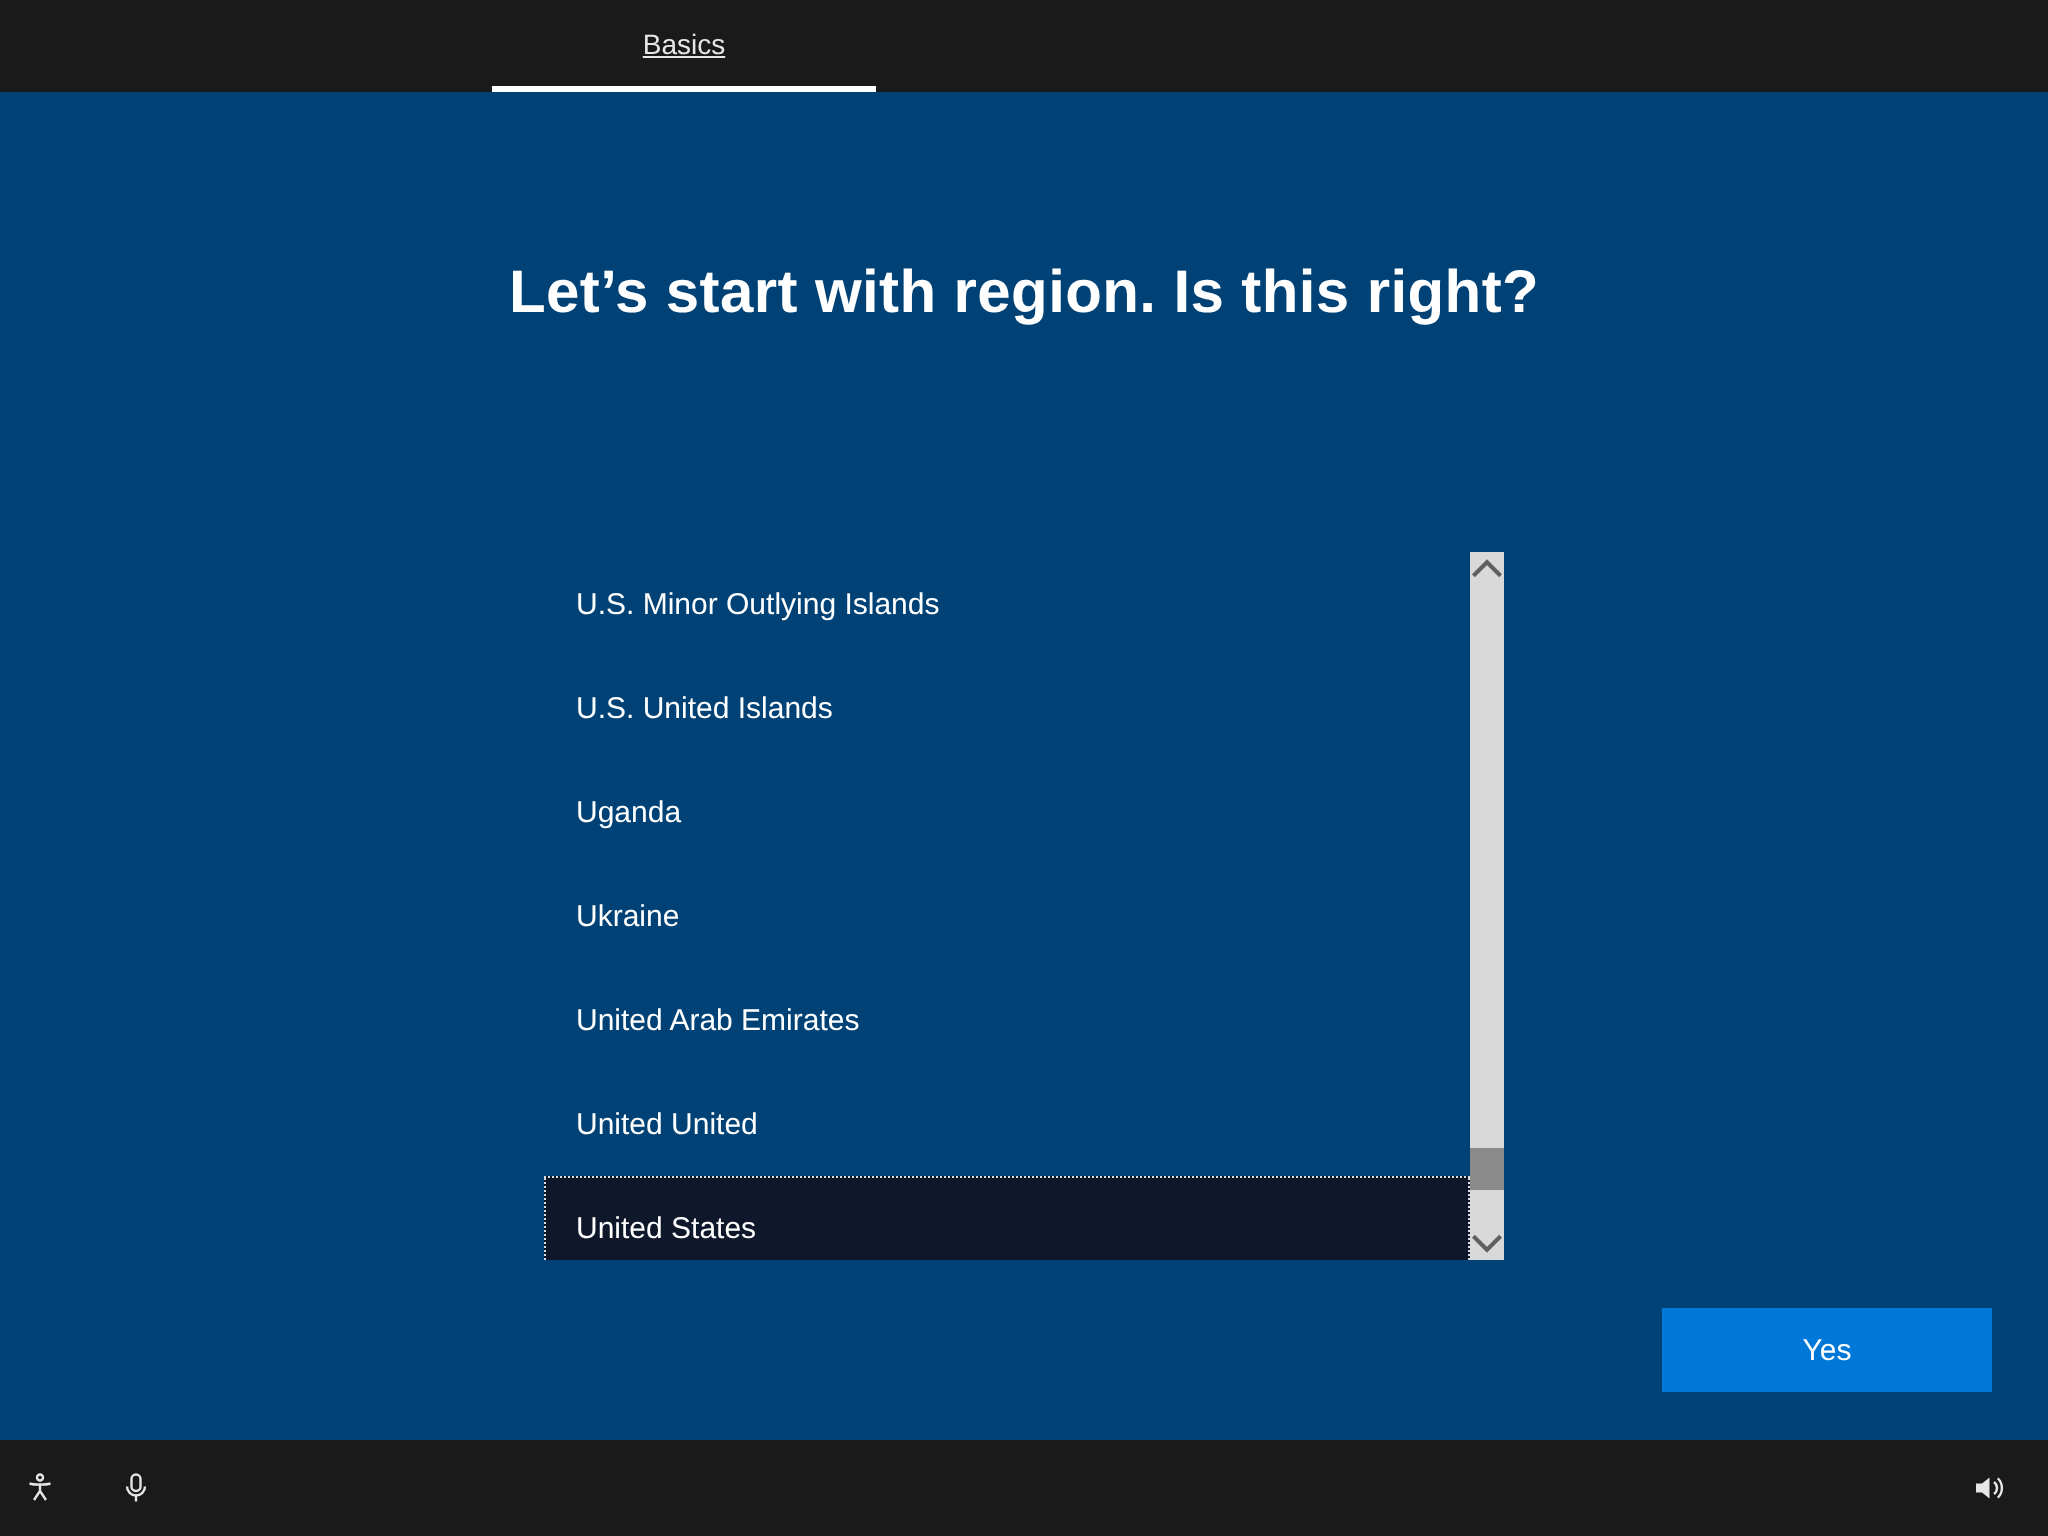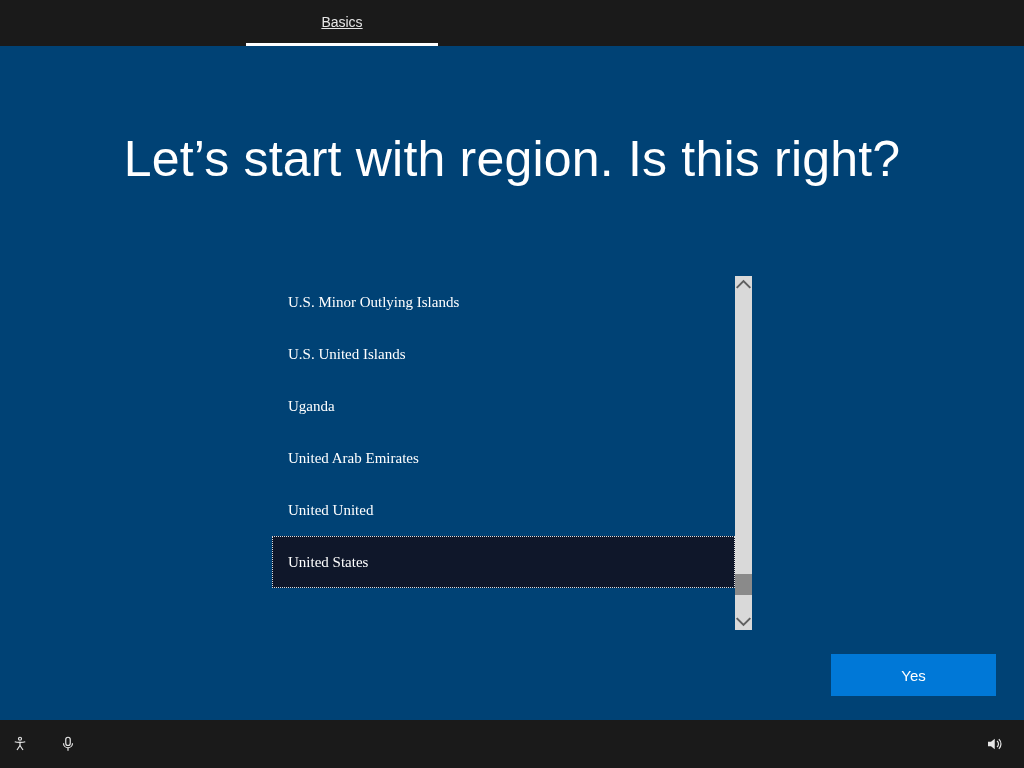--- a/index.html
+++ b/index.html
@@ -39,22 +39,22 @@
     position: absolute;
     top: 46px; left: 0; right: 0;
     bottom: 48px;
     background: #004275;
   }
   .heading {
     position: absolute;
     top: 84px;
     left: 0; right: 0;
     text-align: center;
-    font-size: 50px;
-    font-weight: 400;
+    font-size: 30px;
+    font-weight: 700;
     letter-spacing: 0.2px;
   }
   .list-wrap {
     position: absolute;
     left: 272px;
     top: 230px;
     width: 480px;
     height: 354px;
     display: flex;
   }
@@ -64,21 +64,20 @@
     position: relative;
   }
   .list-item {
     height: 52px;
     display: flex;
     align-items: center;
     padding-left: 16px;
     font-size: 15px;
     color: #ffffff;
     box-sizing: border-box;
-    font-family: Liberation Serif, serif;
   }
   .list-item.selected {
     background: #0f172a;
     outline: 1px dotted rgba(255,255,255,0.85);
     outline-offset: -1px;
   }
   .scroll-track {
     width: 17px;
     background: #d9d9d9;
     position: relative;
@@ -155,20 +154,23 @@
   <div class="list-wrap">
     <div class="list" id="region-list">
         <div class="list-item">
           <span>U.S. Minor Outlying Islands</span>
         </div>
         <div class="list-item">
           <span>U.S. United Islands</span>
         </div>
         <div class="list-item">
           <span>Uganda</span>
+        </div>
+        <div class="list-item">
+          <span>Ukraine</span>
         </div>
         <div class="list-item">
           <span>United Arab Emirates</span>
         </div>
         <div class="list-item">
           <span>United United</span>
         </div>
         <div class="list-item selected">
           <span>United States</span>
         </div>

